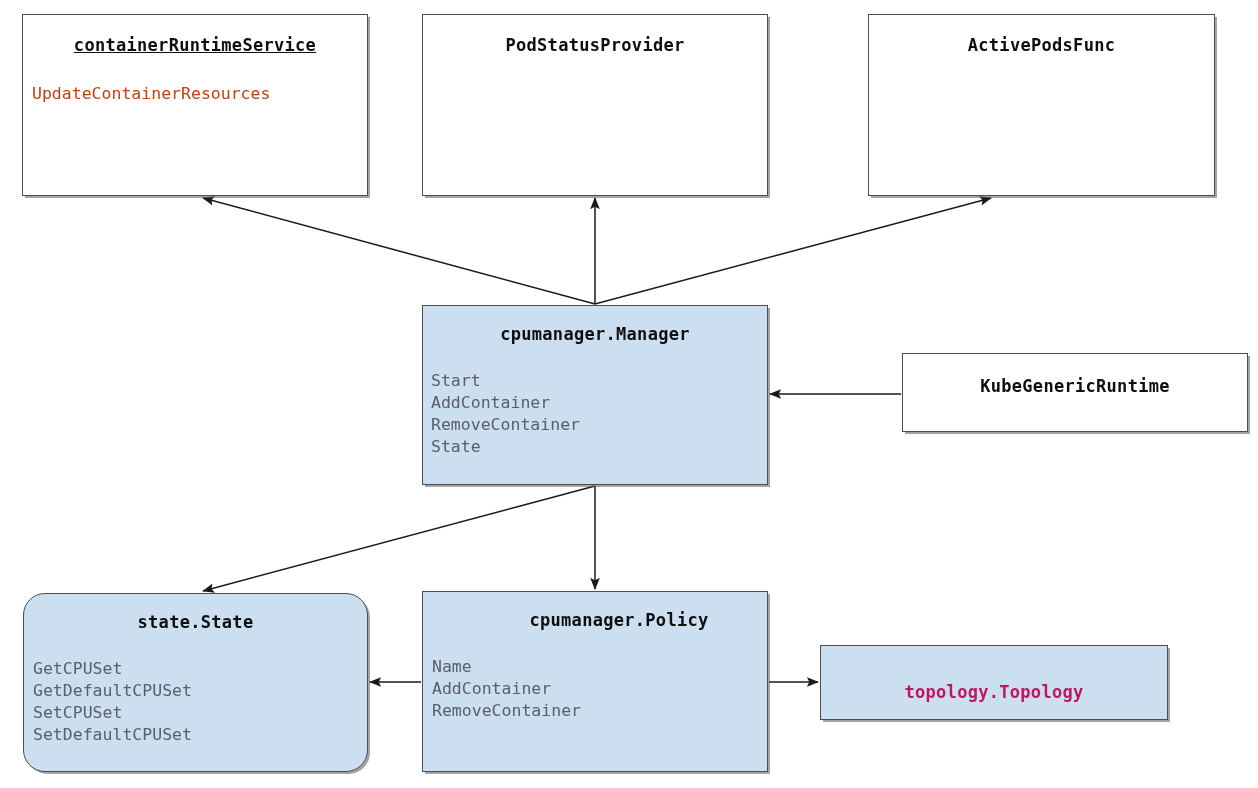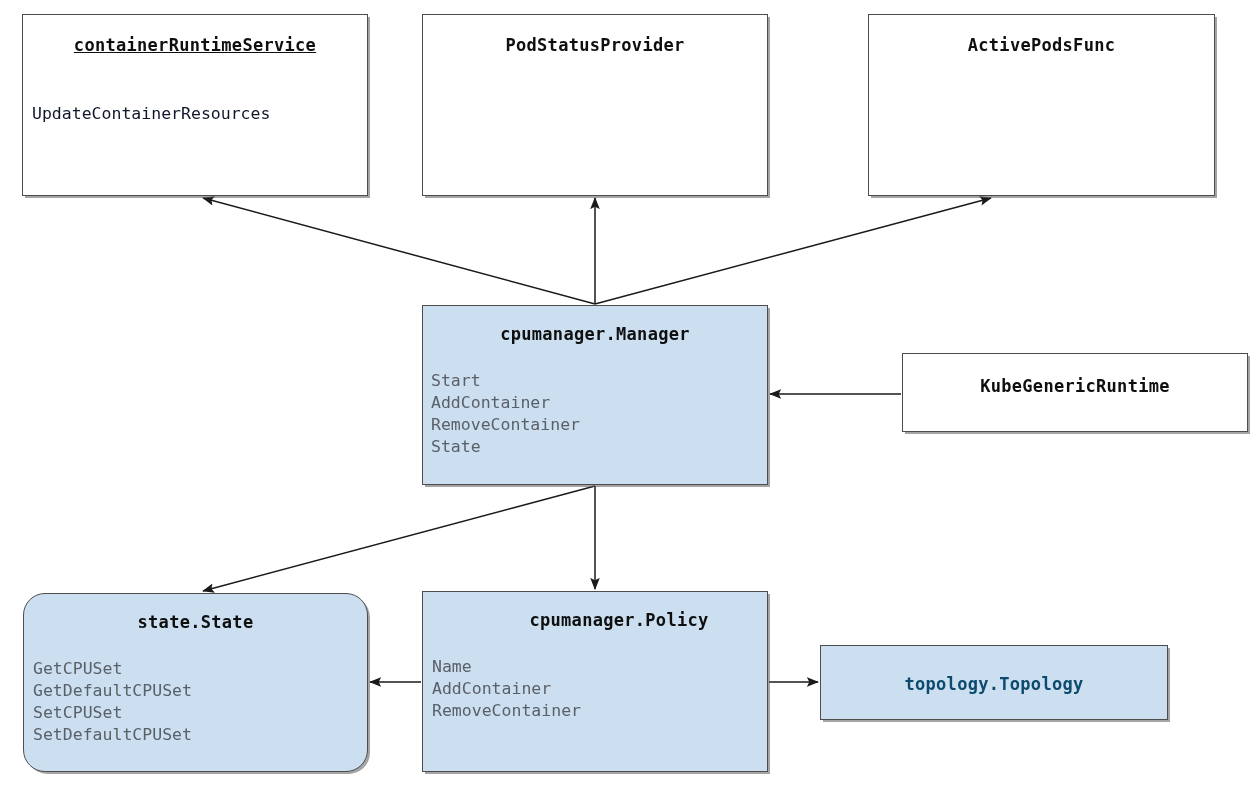--- a/index.html
+++ b/index.html
@@ -75,21 +75,21 @@
         <line x1="901" y1="394" x2="770" y2="394" stroke="#1a1a1a" stroke-width="1.5" marker-end="url(#arrowhead)"></line>
         <line x1="595" y1="486" x2="203" y2="591" stroke="#1a1a1a" stroke-width="1.5" marker-end="url(#arrowhead)"></line>
         <line x1="595" y1="486" x2="595" y2="589" stroke="#1a1a1a" stroke-width="1.5" marker-end="url(#arrowhead)"></line>
         <line x1="421" y1="682" x2="370" y2="682" stroke="#1a1a1a" stroke-width="1.5" marker-end="url(#arrowhead)"></line>
         <line x1="769" y1="682" x2="818" y2="682" stroke="#1a1a1a" stroke-width="1.5" marker-end="url(#arrowhead)"></line>
       </g>
   </svg>
   <div id="node-layer">
       <div class="node" style="left: 22px; top: 14px; width: 346px; height: 182px; background: rgb(255, 255, 255); border-color: rgb(77, 77, 77);">
         <div class="node-title" style="position: absolute; left: 0px; right: 0px; top: 20px; color: rgb(15, 15, 15); text-decoration: underline;">containerRuntimeService</div>
-        <div class="node-methods" style="position: absolute; left: 9px; top: 88px; color: #0f172a;">
+        <div class="node-methods" style="position: absolute; left: 9px; top: 68px; color: #c2410c;">
           <div>UpdateContainerResources</div>
         </div>
       </div>
       <div class="node" style="left: 422px; top: 14px; width: 346px; height: 182px; background: rgb(255, 255, 255); border-color: rgb(77, 77, 77);">
         <div class="node-title" style="position: absolute; left: 0px; right: 0px; top: 20px; color: rgb(15, 15, 15);">PodStatusProvider</div>
       </div>
       <div class="node" style="left: 820px; top: 14px; width: 347px; height: 182px; background: rgb(255, 255, 255); border-color: rgb(77, 77, 77); margin-left: 48px;">
         <div class="node-title" style="position: absolute; left: 0px; right: 0px; top: 20px; color: rgb(15, 15, 15);">ActivePodsFunc</div>
       </div>
       <div class="node filled" style="left: 422px; top: 305px; width: 346px; height: 180px; background: rgb(203, 223, 240); border-color: rgb(77, 77, 77);">
@@ -115,16 +115,16 @@
       </div>
       <div class="node filled" style="left: 422px; top: 591px; width: 346px; height: 181px; background: rgb(203, 223, 240); border-color: rgb(77, 77, 77);">
         <div class="node-title" style="position: absolute; left: 0px; right: 0px; top: 18px; color: rgb(15, 15, 15); padding-left: 48px;">cpumanager.Policy</div>
         <div class="node-methods" style="position: absolute; left: 9px; top: 64px; color: rgb(90, 96, 104);">
           <div>Name</div>
           <div>AddContainer</div>
           <div>RemoveContainer</div>
         </div>
       </div>
       <div class="node filled" style="left: 820px; top: 645px; width: 348px; height: 75px; background: rgb(203, 223, 240); border-color: rgb(77, 77, 77);">
-        <div class="node-title" style="position: absolute; left: 0px; right: 0px; top: 28px; color: #0c4a6e;">topology.Topology</div>
+        <div class="node-title" style="position: absolute; left: 0px; right: 0px; top: 36px; color: #be185d;">topology.Topology</div>
       </div>
     </div>
 </div>
 
 </body></html>

